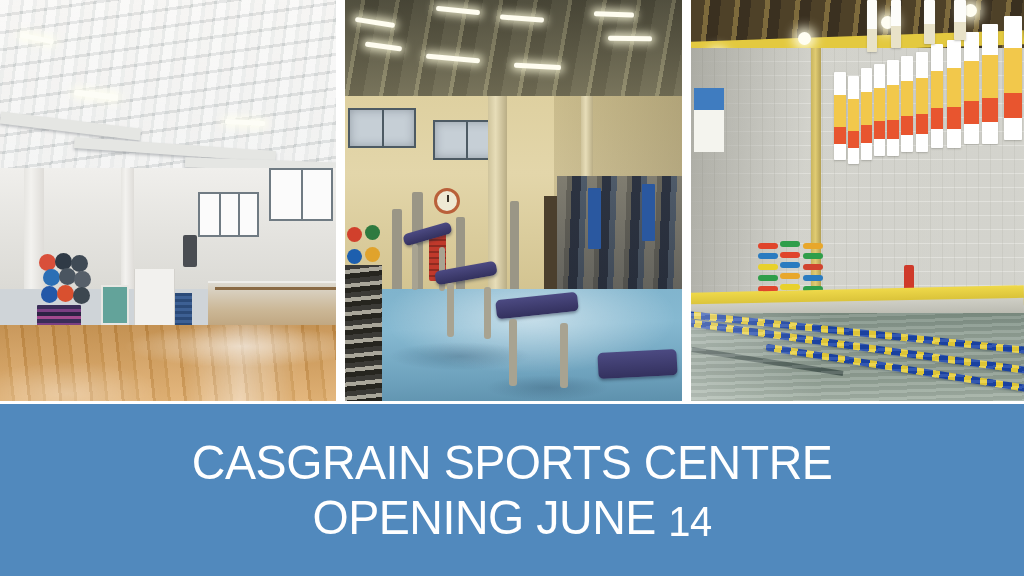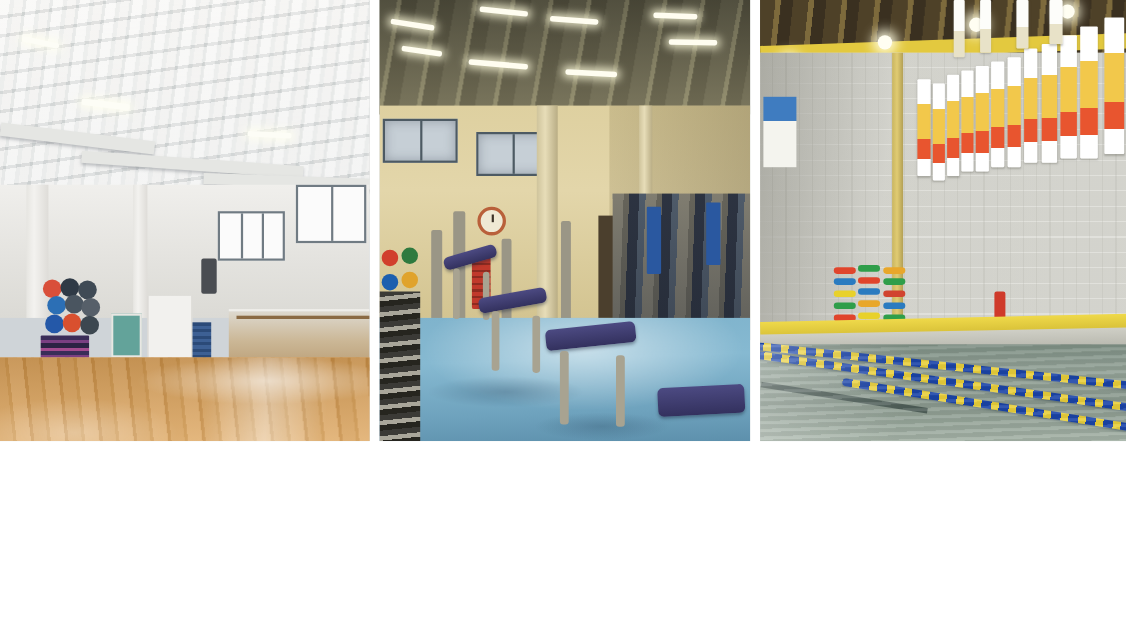--- a/index.html
+++ b/index.html
@@ -528,14 +528,20 @@
           <div class="pl-darkline" style="left:0; top:52%; width:46%; transform:rotate(9deg)"></div>
           <div class="pl-lane" style="left:-2%;  top:18%; width:104%; transform:rotate(6deg)"></div>
           <div class="pl-lane" style="left:-2%;  top:34%; width:104%; transform:rotate(8deg)"></div>
           <div class="pl-lane" style="left:22%;  top:60%; width:86%;  transform:rotate(9deg)"></div>
         </div>
       </div>
     </div>
 
   </div>
 
+  <div class="banner">
+    <div class="banner-title">
+      <div class="line1">CASGRAIN SPORTS CENTRE</div>
+      <div class="line2"><span>OPENING JUNE </span><span class="daynum">14</span></div>
+    </div>
+  </div>
 
 </div>
 
 </body></html>

